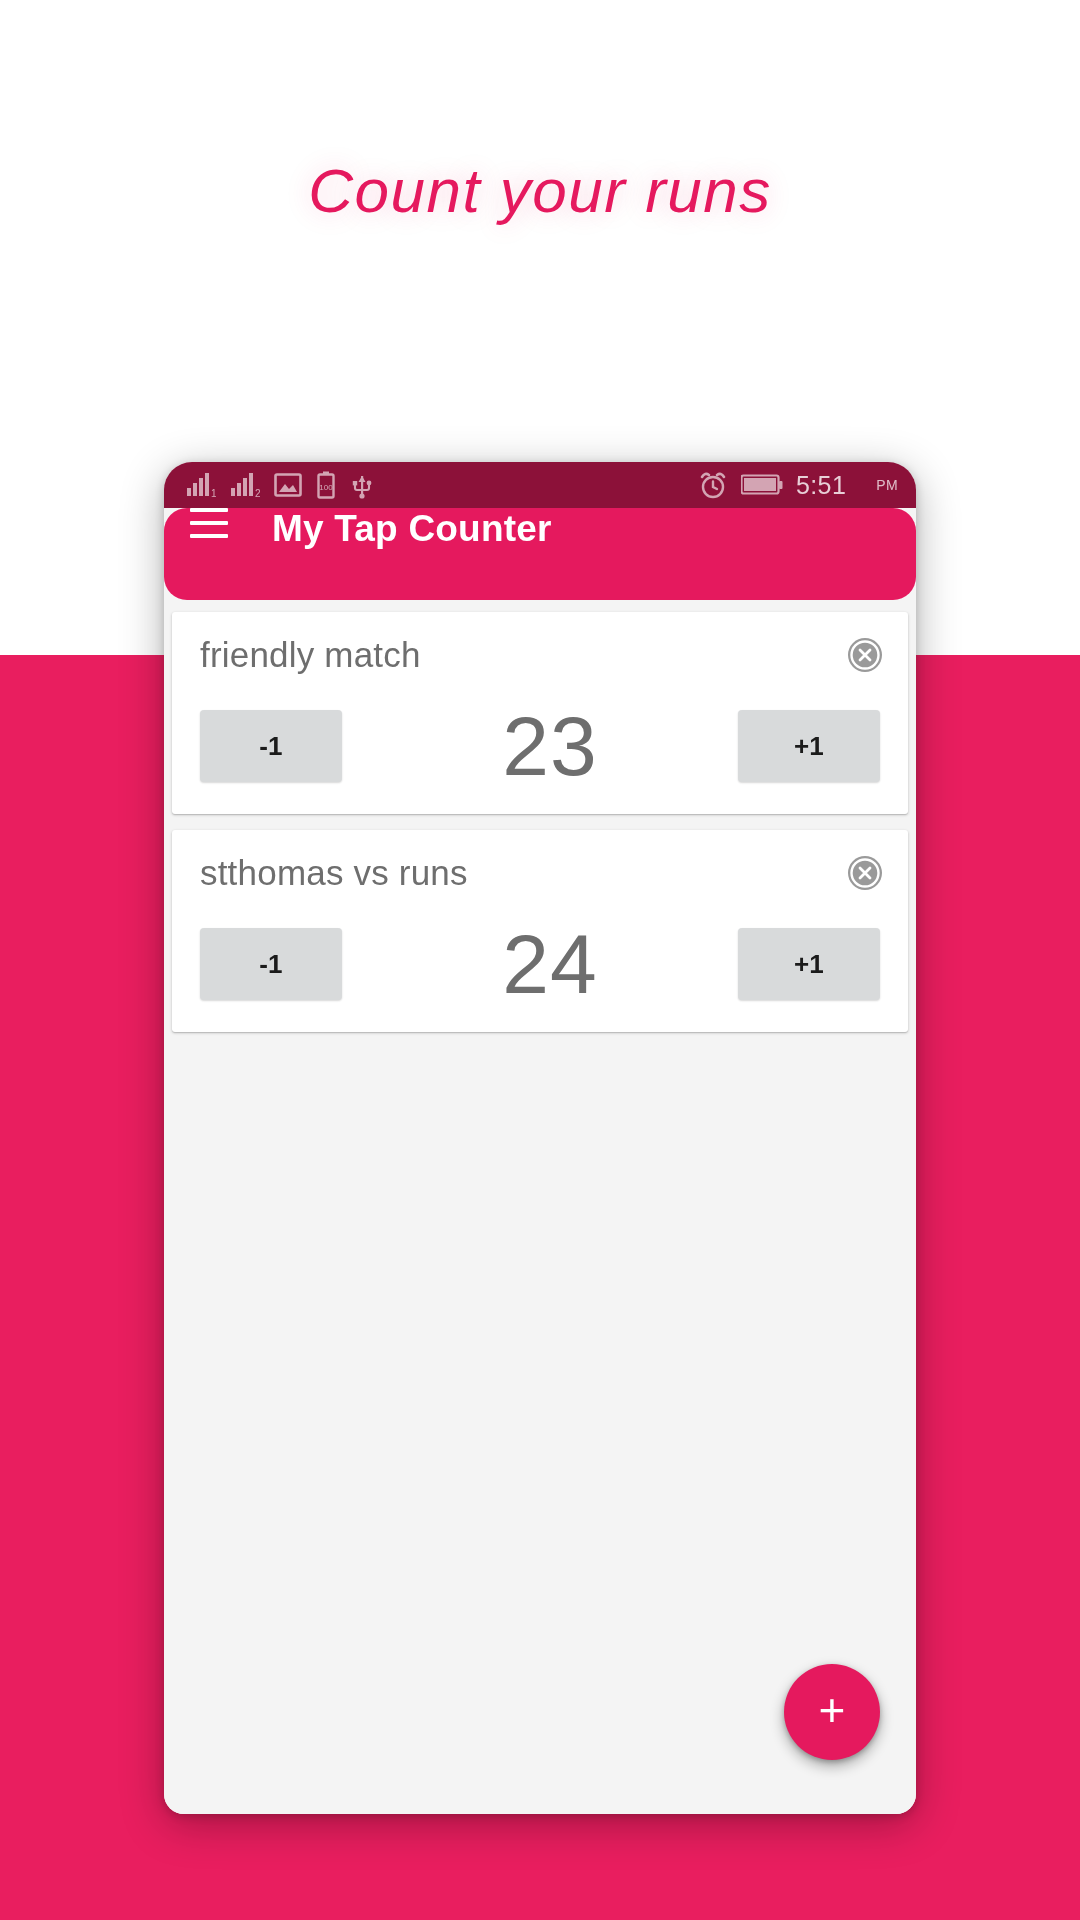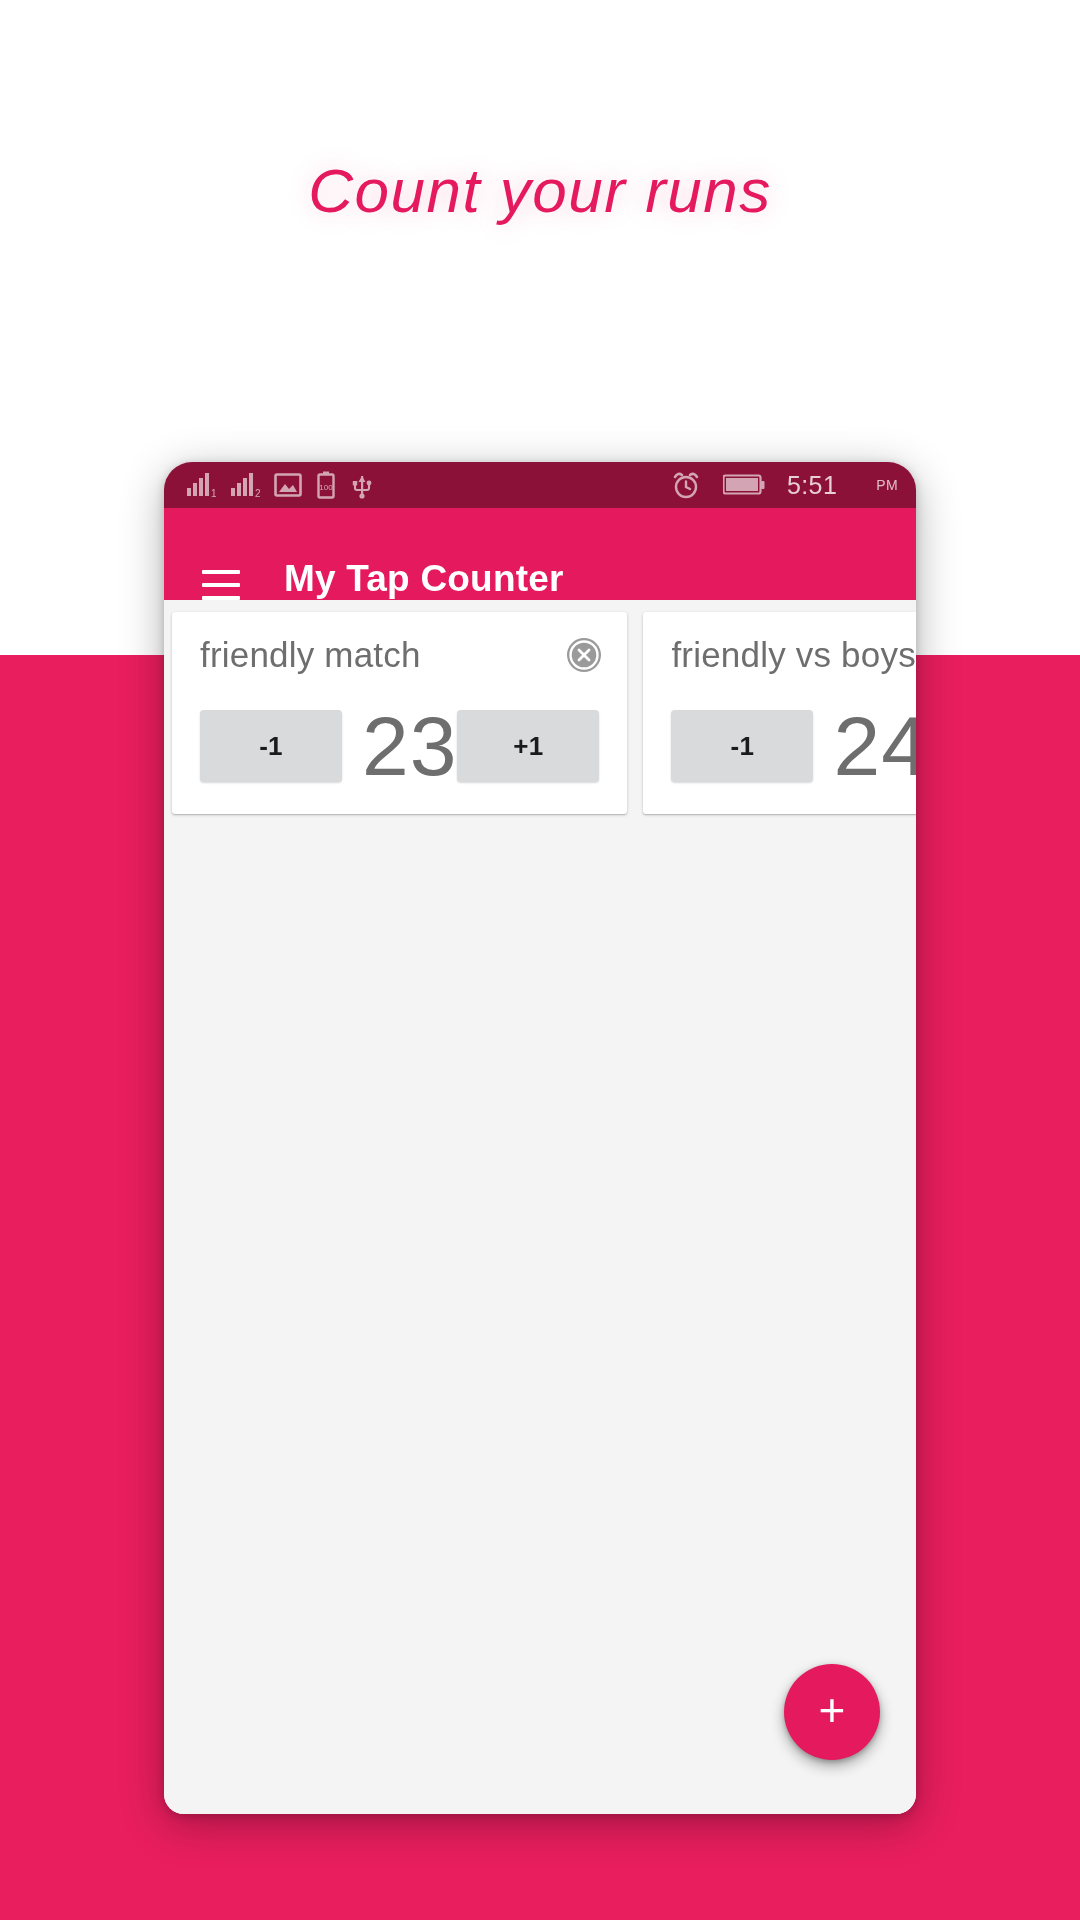--- a/index.html
+++ b/index.html
@@ -72,21 +72,21 @@
   }
   .sb-left {
     display: flex;
     align-items: center;
     gap: 14px;
     flex: 1 1 auto;
   }
   .sb-right {
     display: flex;
     align-items: center;
-    gap: 22px;
+    gap: 13px;
   }
   .sb-icon {
     display: block;
     opacity: 0.62;
   }
   .sb-time {
     color: rgba(255,255,255,0.80);
     font-size: 25px;
     font-weight: 400;
     letter-spacing: 0.4px;
@@ -99,23 +99,24 @@
     margin-left: 17px;
     letter-spacing: 0.4px;
   }
 
   
   .appbar {
     flex: 0 0 92px;
     height: 92px;
     background: #e5195e;
     display: flex;
-    align-items: flex-end;
-    padding-left: 38px;
+    align-items: flex-start;
+    padding-left: 26px;
     box-sizing: border-box;
+    border-radius: 23px;
   }
   .hamburger {
     width: 38px;
     height: 30px;
     display: flex;
     flex-direction: column;
     justify-content: space-between;
     cursor: pointer;
   }
   .hamburger span {
@@ -137,21 +138,21 @@
   .appbody {
     position: relative;
     flex: 1 1 auto;
     background: #f4f4f4;
     padding: 8px 0 0 0;
     overflow: hidden;
   }
 
   .card-list {
     display: flex;
-    flex-direction: row;
+    flex-direction: column;
     gap: 16px;
     padding: 4px 8px 0 8px;
   }
 
   .counter-card {
     background: #ffffff;
     border-radius: 3px;
     box-shadow: 0 1px 3px rgba(0,0,0,0.22), 0 1px 1px rgba(0,0,0,0.10);
     padding: 22px 18px 26px 18px;
     box-sizing: border-box;
@@ -331,21 +332,21 @@
           </div>
           <div class="card-row">
             <button class="step-btn">-1</button>
             <div class="count-value">23</div>
             <button class="step-btn">+1</button>
           </div>
         </div>
 
         <div class="counter-card">
           <div class="card-head">
-            <div class="card-title">friendly vs boys</div>
+            <div class="card-title">stthomas vs runs</div>
             <svg class="delete-icon" viewBox="0 0 42 42">
               <circle cx="21" cy="21" r="17" fill="#9a9a9a"></circle>
               <circle cx="21" cy="21" r="13.5" fill="none" stroke="#ffffff" stroke-width="2.4"></circle>
               <path d="M16 16 L26 26 M26 16 L16 26" stroke="#ffffff" stroke-width="2.8" stroke-linecap="round"></path>
             </svg>
           </div>
           <div class="card-row">
             <button class="step-btn">-1</button>
             <div class="count-value">24</div>
             <button class="step-btn">+1</button>

